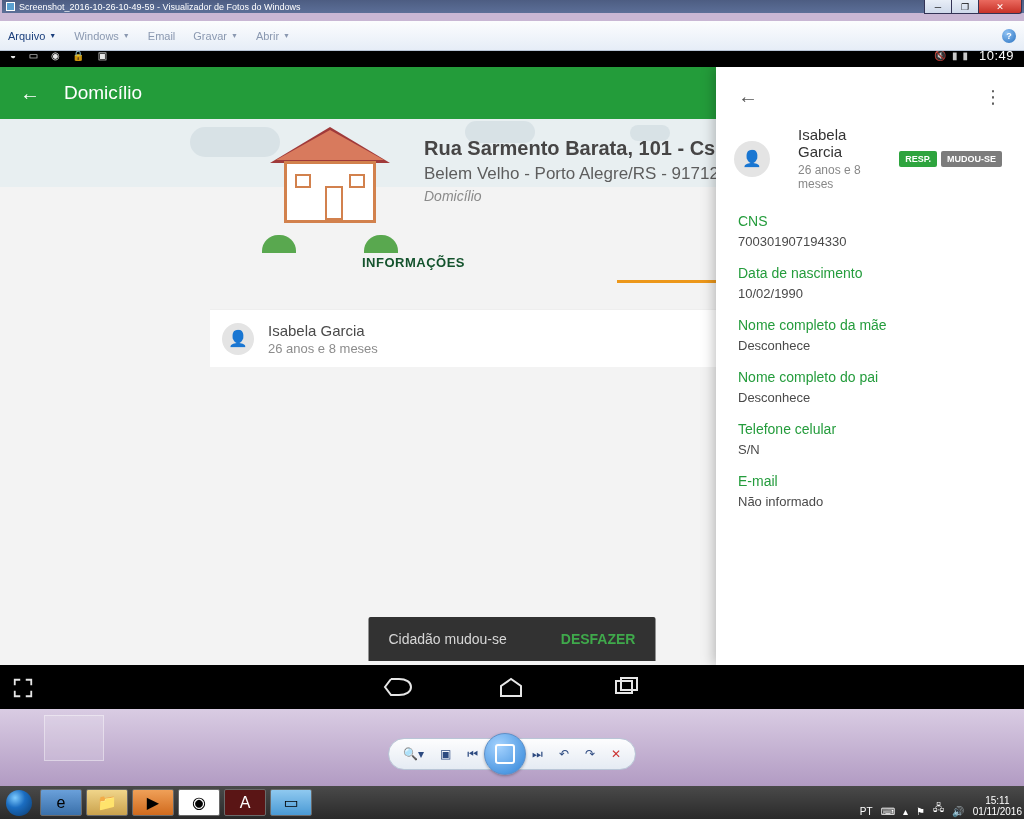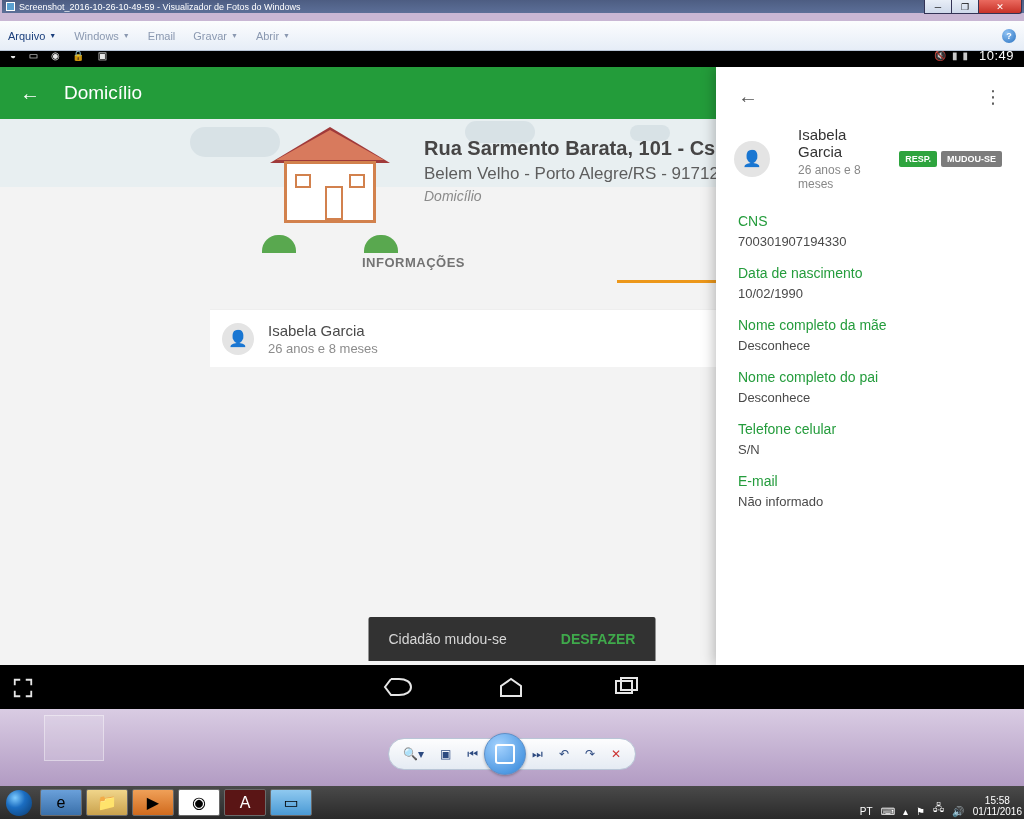--- a/index.html
+++ b/index.html
@@ -64,21 +64,21 @@
 
 .addr { position:absolute; left:424px; top:18px; }
 .addr .line1{font-size:20px;font-weight:bold;color:#464545;}
 .addr .line2{font-size:17px;color:#5d5d5d;margin-top:4px;}
 .addr .line3{font-size:14px;color:#8a8a8a;font-style:italic;margin-top:4px;}
 
 
 .tabs{position:absolute;top:124px;left:210px;right:0;height:40px;display:flex;}
 .tab{flex:1;text-align:center;font-size:13px;font-weight:bold;letter-spacing:.5px;
   line-height:40px;cursor:default;}
-.tab.inactive{color:#737373;}
+.tab.inactive{color:#14532d;}
 .tab.active{color:#ec971a;border-bottom:3px solid #ec971a;}
 
 
 .fam-wrap{position:absolute;top:190px;left:210px;right:0;}
 .fam-head{height:62px;background:#bedcba;display:flex;align-items:center;padding-left:22px;
   position:relative;}
 .fam-head .title{font-size:19px;color:#4f4f4f;}
 .fam-head .badge{width:20px;height:20px;border-radius:50%;background:#ec971a;color:#fff;
   font-size:11px;display:flex;align-items:center;justify-content:center;margin-left:10px;}
 .silh{position:absolute;right:8px;top:4px;width:100px;height:58px;opacity:.55;}
@@ -359,17 +359,17 @@
   <div class="tbtn" style="background:#5a1515;color:#fff">A</div>
   <div class="tbtn" style="background:linear-gradient(#8fc9f0,#4a9ad5)">▭</div>
   <div class="tray">
     <span>PT</span>
     <span>⌨</span>
     <span>▴</span>
     <span>⚑</span>
     <span>🖧</span>
     <span>🔊</span>
     <div class="clock">
-      <div>15:58</div>
+      <div>15:11</div>
       <div>01/11/2016</div>
     </div>
   </div>
 </div>
 
 </body></html>

